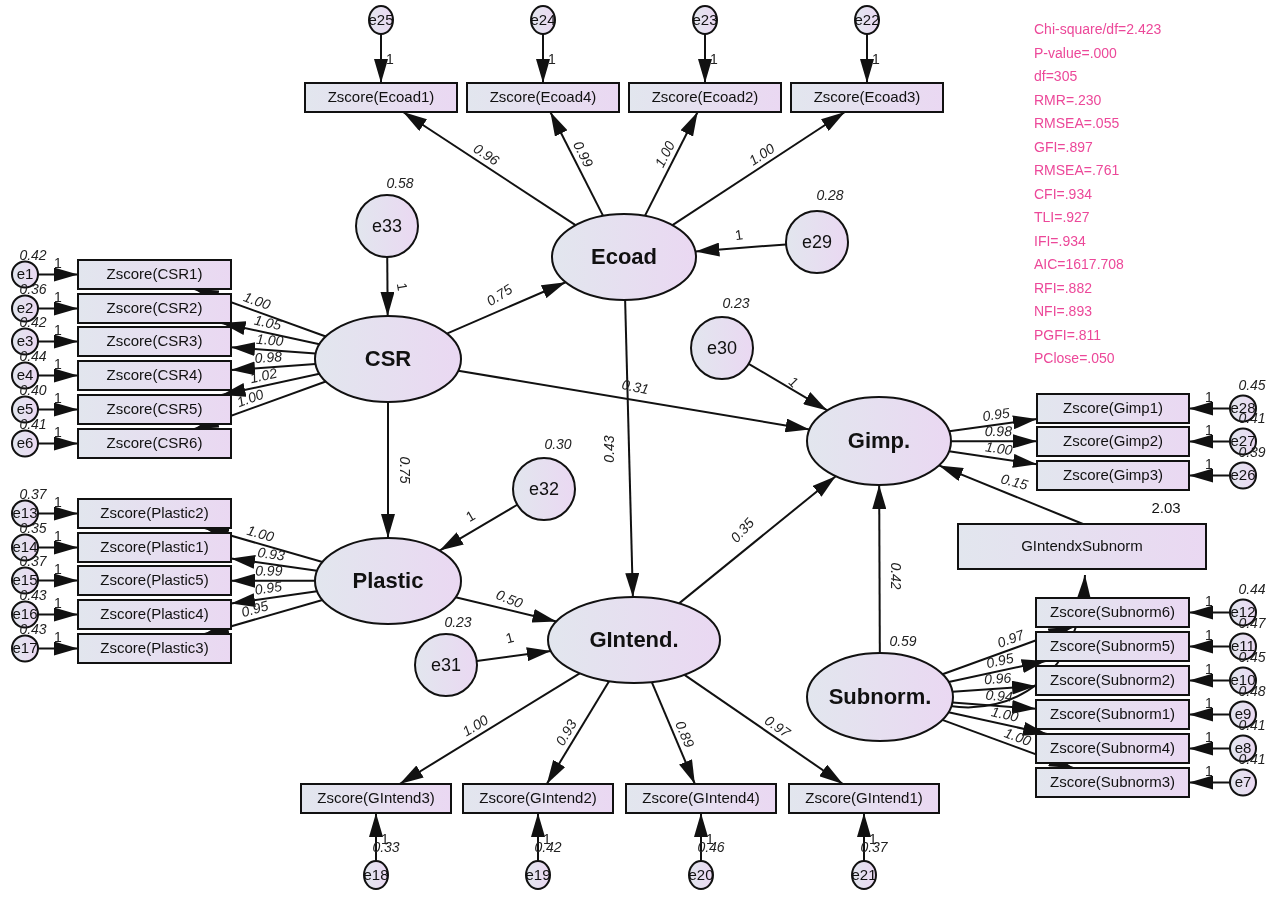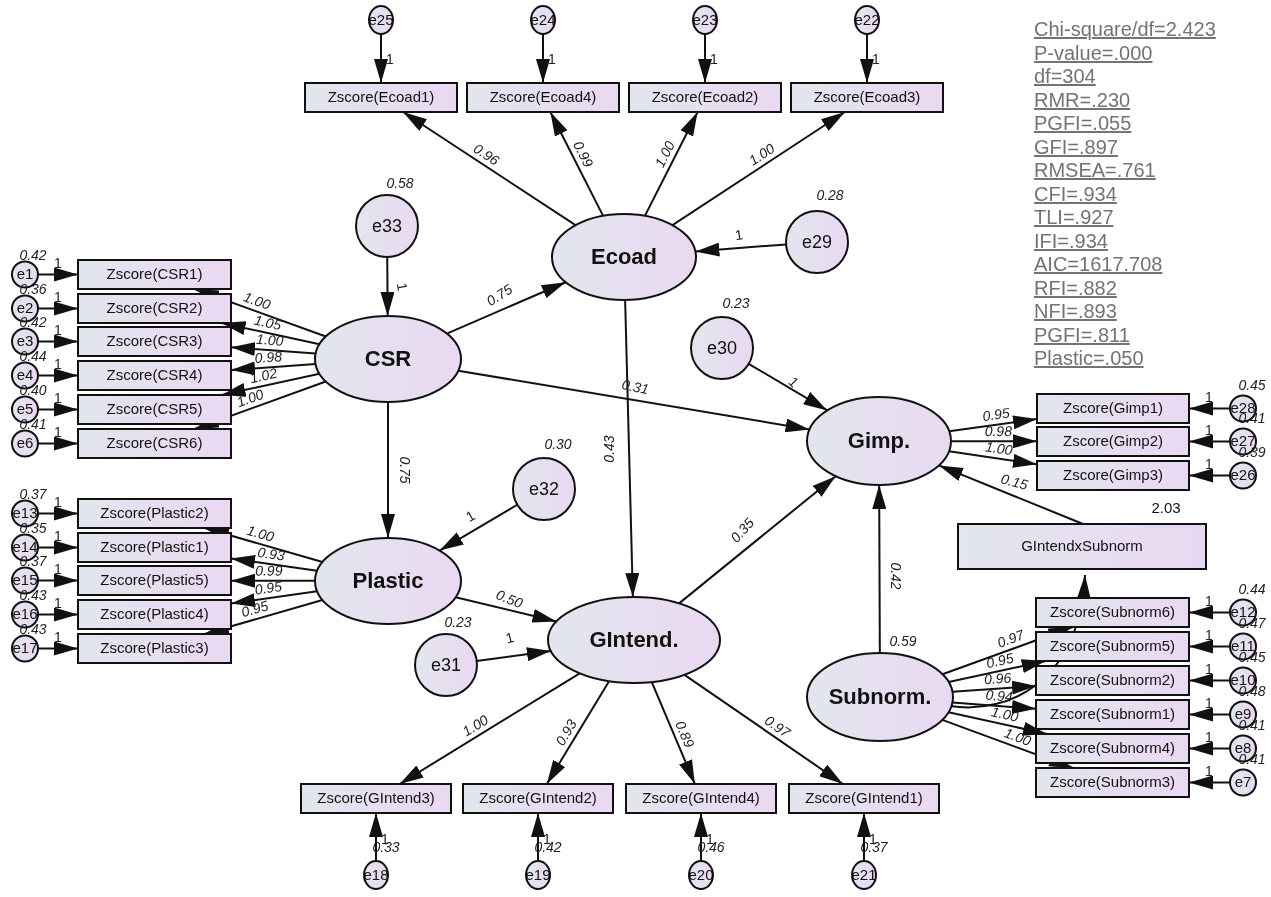--- a/index.html
+++ b/index.html
@@ -1,19 +1,19 @@
 <!DOCTYPE html>
 <html><head>
 <meta charset="utf-8">
 <style>
   html, body { margin: 0; padding: 0; background: #ffffff; }
   body { width: 1271px; height: 897px; overflow: hidden; position: relative;
          font-family: "Liberation Sans", sans-serif; }
   #diagram { position: absolute; left: 0; top: 0; }
-  .fit-panel { position: absolute; left: 1034px; top: 18px; font-size: 20px; line-height: 23.5px; color: #737373; text-decoration: underline; }
+  .fit-panel { position: absolute; left: 1034px; top: 18px; font-size: 14px; line-height: 23.5px; color: #ec4899; }
   .fit-panel div { white-space: nowrap; }
   svg text { font-family: "Liberation Sans", sans-serif; }
   .lat-label { font-weight: bold; font-size: 22px; fill: #111; }
   .obs-label { font-size: 15px; fill: #111; }
   .err-label { font-size: 18px; fill: #111; }
   .err-label-sm { font-size: 15px; fill: #111; }
   .coef { font-size: 14px; font-style: italic; fill: #222; }
   .fix { font-size: 14px; fill: #222; }
 </style>
 </head>
@@ -342,26 +342,26 @@
       <text x="558" y="445" class="coef" text-anchor="middle" dominant-baseline="middle">0.30</text>
       <text x="510" y="639" class="fix" text-anchor="middle" dominant-baseline="middle" transform="rotate(-15 510 639)">1</text>
       <text x="458" y="623" class="coef" text-anchor="middle" dominant-baseline="middle">0.23</text>
       <text x="903" y="642" class="coef" text-anchor="middle" dominant-baseline="middle">0.59</text>
     </g>
 </svg>
 
 <div class="fit-panel" id="fitPanel">
     <div>Chi-square/df=2.423</div>
     <div>P-value=.000</div>
-    <div>df=304</div>
+    <div>df=305</div>
     <div>RMR=.230</div>
-    <div>PGFI=.055</div>
+    <div>RMSEA=.055</div>
     <div>GFI=.897</div>
     <div>RMSEA=.761</div>
     <div>CFI=.934</div>
     <div>TLI=.927</div>
     <div>IFI=.934</div>
     <div>AIC=1617.708</div>
     <div>RFI=.882</div>
     <div>NFI=.893</div>
     <div>PGFI=.811</div>
-    <div>Plastic=.050</div>
+    <div>PClose=.050</div>
   </div>
 
 </body></html>

